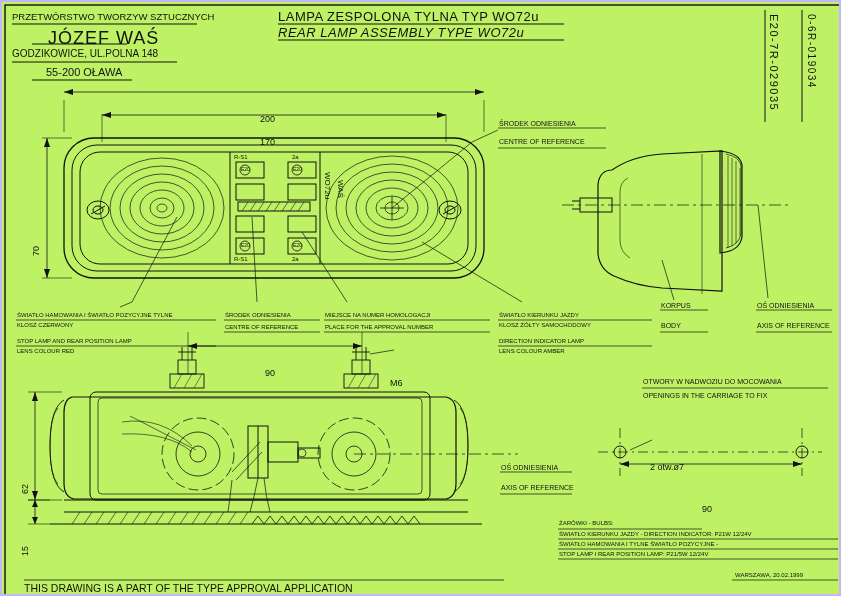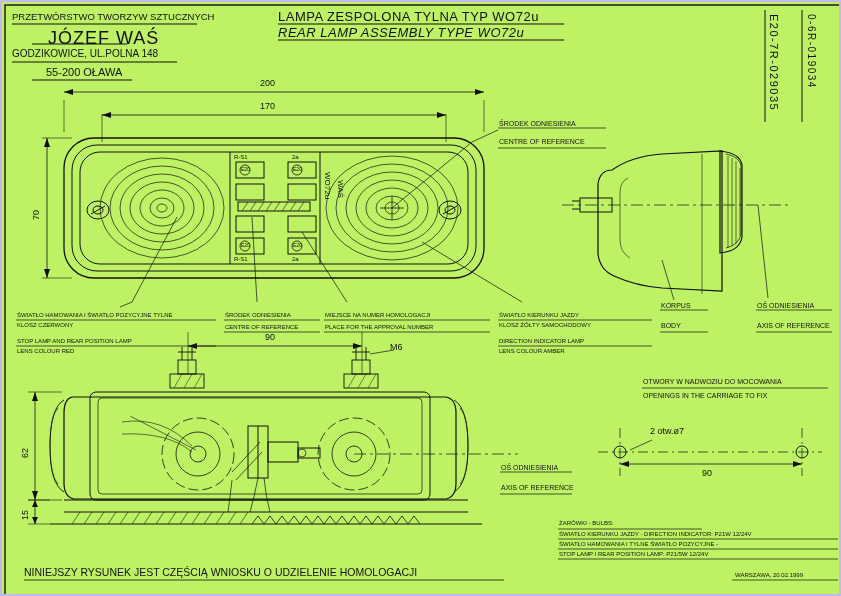--- a/index.html
+++ b/index.html
@@ -35,21 +35,21 @@
     width: 841px;
     height: 596px;
     pointer-events: none;
   }
   .hdr-title {
     font-size: 13px;
     letter-spacing: 0.5px;
   }
   .xsmall { font-size: 7px; }
   .tiny { font-size: 6px; }
-  .dim { font-size: 9px; }
+  .dim { font-size: 9px; margin-top: 36px; }
   .blk { font-size: 10px; }
 </style>
 </head>
 <body>
 
 <div id="page">
 
   <svg class="layer" viewBox="0 0 841 596">
     <g stroke="#111" fill="none" stroke-width="1">
 
@@ -406,15 +406,15 @@
 
   <div class="txt dim" style="left:648px; top:424px;">2 otw.ø7</div>
   <div class="txt dim" style="left:700px; top:466px;">90</div>
 
   <div class="txt tiny" style="left:557px; top:518px;">ŻARÓWKI - BULBS:</div>
   <div class="txt tiny" style="left:557px; top:529px;">ŚWIATŁO KIERUNKU JAZDY - DIRECTION INDICATOR: P21W 12/24V</div>
   <div class="txt tiny" style="left:557px; top:539px;">ŚWIATŁO HAMOWANIA I TYLNE ŚWIATŁO POZYCYJNE -</div>
   <div class="txt tiny" style="left:557px; top:549px;">STOP LAMP I REAR POSITION LAMP: P21/5W 12/24V</div>
   <div class="txt tiny" style="left:733px; top:570px;">WARSZAWA, 20.02.1999</div>
 
-  <div class="txt" style="left:22px; top:564px; font-size:10.5px;">NINIEJSZY RYSUNEK JEST CZĘŚCIĄ WNIOSKU O UDZIELENIE HOMOLOGACJI</div>
+  <div class="txt" style="left:22px; top:580px; font-size:10.5px;">THIS DRAWING IS A PART OF THE TYPE APPROVAL APPLICATION</div>
 
 </div>
 
 </body></html>

